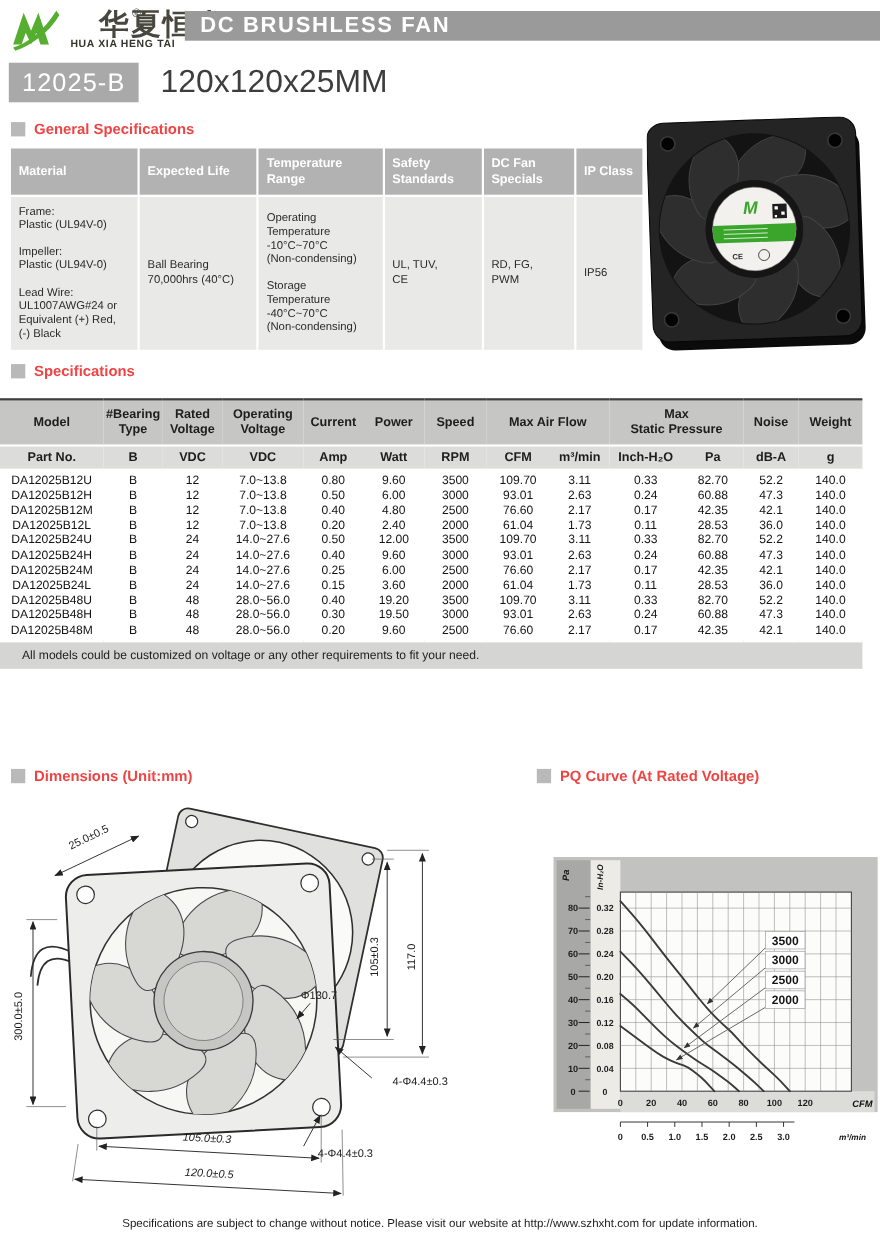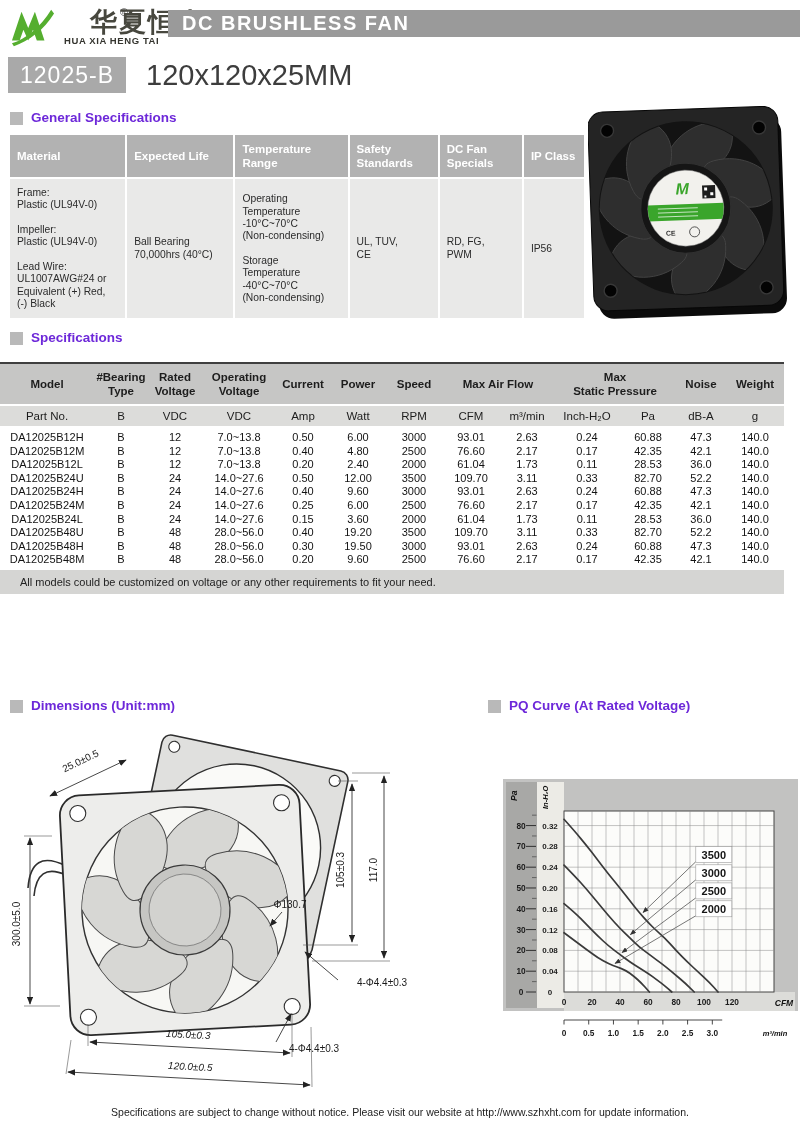--- a/index.html
+++ b/index.html
@@ -10,35 +10,35 @@
   .reg{position:absolute;left:120px;top:6px;font-size:11px;color:#4a4a4a;}
   .cn{position:absolute;left:62px;top:4px;font-size:27px;font-weight:bold;color:#47473e;letter-spacing:2px;margin-left:28px;}
   .en{position:absolute;left:64px;top:35px;font-size:9.5px;font-weight:bold;color:#35352f;letter-spacing:0.6px;}
   .banner{position:absolute;left:168px;top:10px;width:724px;height:27px;background:#9a9a9a;color:#fff;
           font-size:20px;font-weight:bold;line-height:27px;padding-left:14px;letter-spacing:1.5px;box-sizing:border-box;}
   .badge{position:absolute;left:8px;top:57px;width:118px;height:36px;background:#a9a9a9;color:#fff;
          font-size:23px;text-align:center;line-height:36px;letter-spacing:1px;}
   .msize{position:absolute;left:146px;top:57px;font-size:29px;color:#3d3d3d;line-height:36px;}
 
   
-  .sec{position:absolute;display:flex;gap:8px;align-items:flex-end;font-size:13.5px;font-weight:bold;color:#6d28d9;}
+  .sec{position:absolute;display:flex;gap:8px;align-items:center;font-size:13.5px;font-weight:bold;color:#ef4444;}
   .sec .sq{width:13px;height:13px;background:#b9b9b9;flex:0 0 auto;}
 
   
   .gtable{position:absolute;left:8px;top:133px;width:578px;border-spacing:2px;border-collapse:separate;}
   .gtable th{background:#b2b2b2;color:#fff;font-size:11.5px;font-weight:bold;text-align:left;
              padding:4px 7px;height:34px;vertical-align:middle;white-space:pre-line;line-height:1.25;}
   .gtable td{background:#e9e9e8;font-size:10.3px;color:#2b2b2b;padding:8px 7px;vertical-align:middle;
              white-space:pre-line;line-height:1.2;height:118px;}
 
   
   .stable{position:absolute;left:0;top:362px;width:784px;border-collapse:collapse;border-top:2.5px solid #3f3f3f;}
   .stable .h1 th{background:#c6c6c5;font-size:11.5px;color:#1d1d1d;font-weight:bold;white-space:pre-line;
                  height:40px;vertical-align:middle;border-bottom:2px solid #fff;line-height:1.25;text-align:center;padding:0;}
-  .stable .h2 th{background:#dcdcda;font-size:11.5px;color:#1d1d1d;font-weight:normal;height:20px;
+  .stable .h2 th{background:#dcdcda;font-size:11.5px;color:#1d1d1d;font-weight:bold;height:20px;
                  border-bottom:2px solid #fff;text-align:center;padding:0;}
   .stable tbody td{font-size:11px;color:#131313;text-align:center;height:13.6px;padding:0;line-height:13.6px;}
   .stable tbody tr:first-child td{padding-top:3px;}
   .stable tfoot td{background:#d5d5d3;font-size:11px;color:#222;text-align:left;padding:6px 6px 6px 20px;border-top:3px solid #fff;}
 
   
   .dim-svg{position:absolute;left:0px;top:718px;width:500px;height:400px;}
   .photo-svg{position:absolute;left:588px;top:106px;width:205px;height:218px;}
   .pq-svg{position:absolute;left:503px;top:779px;width:295px;height:268px;}
 
@@ -243,20 +243,35 @@
           <th>RPM</th>
           <th>CFM</th>
           <th>m³/min</th>
           <th>Inch-H₂O</th>
           <th>Pa</th>
           <th>dB-A</th>
           <th>g</th>
         </tr>
     </thead>
     <tbody id="spec-body">
+        <tr>
+          <td>DA12025B12U</td>
+          <td>B</td>
+          <td>12</td>
+          <td>7.0~13.8</td>
+          <td>0.80</td>
+          <td>9.60</td>
+          <td>3500</td>
+          <td>109.70</td>
+          <td>3.11</td>
+          <td>0.33</td>
+          <td>82.70</td>
+          <td>52.2</td>
+          <td>140.0</td>
+        </tr>
         <tr>
           <td>DA12025B12H</td>
           <td>B</td>
           <td>12</td>
           <td>7.0~13.8</td>
           <td>0.50</td>
           <td>6.00</td>
           <td>3000</td>
           <td>93.01</td>
           <td>2.63</td>

